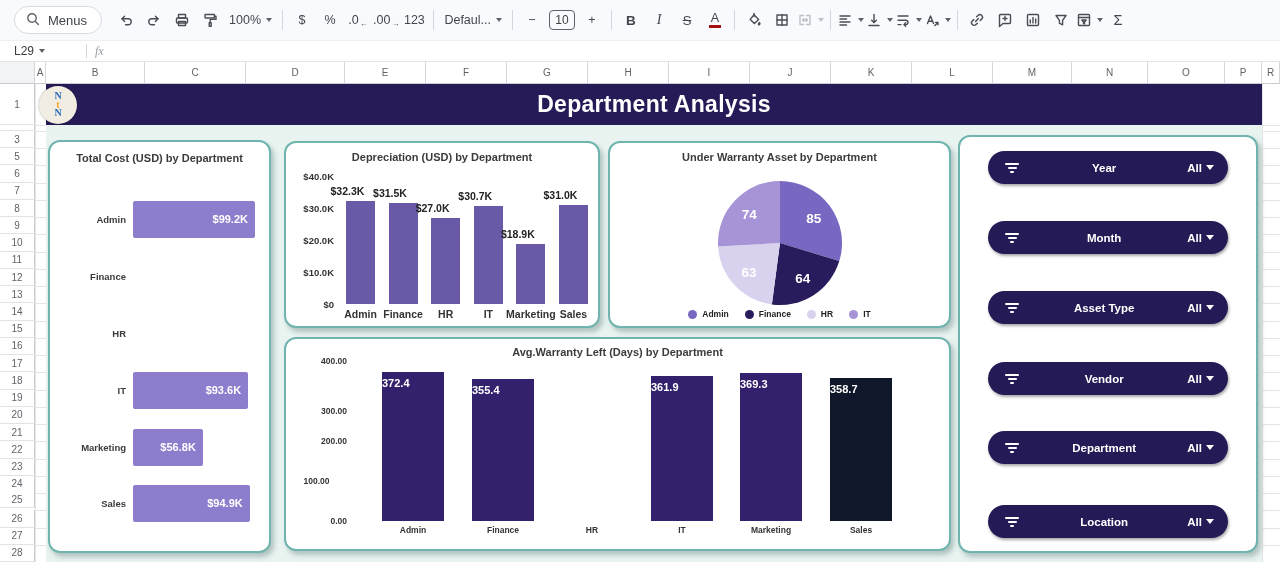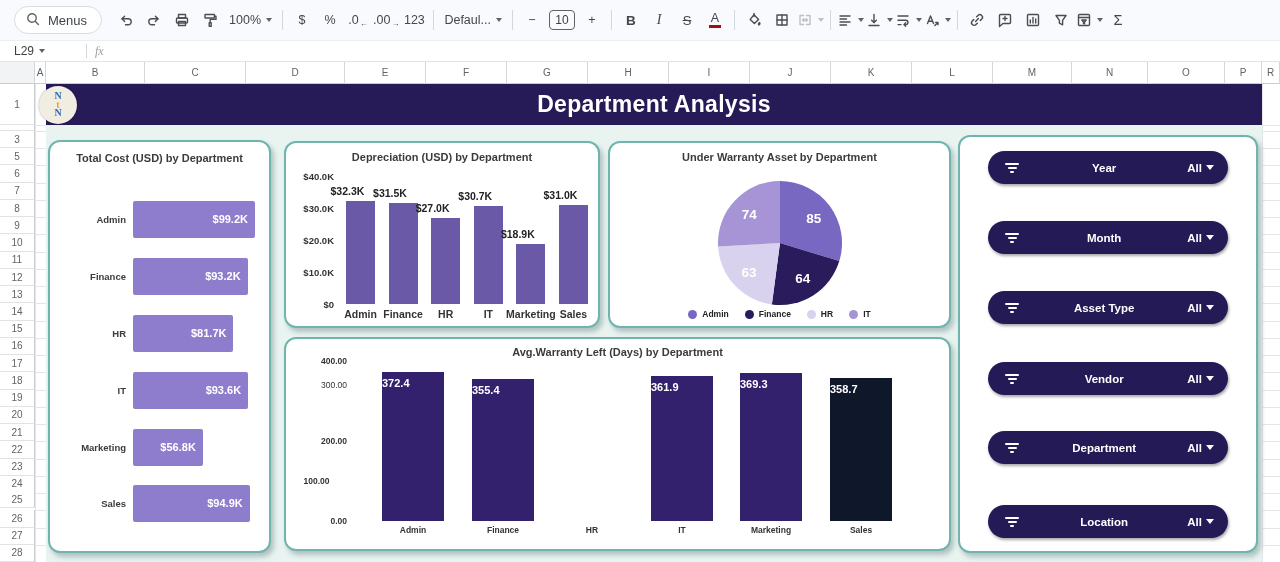--- a/index.html
+++ b/index.html
@@ -417,27 +417,21 @@
       <span class="n">N</span>
     </div>
 
     <div class="card" id="card-totalcost" style="left:48px;top:56px;width:223px;height:413px">
         <div class="chart-title" style="top: 10px;">Total Cost (USD) by Department</div>
         <div class="hbar-label" style="left: 0px; top: 58.5px; width: 76px;">Admin</div>
         <div class="hbar" style="left: 83px; top: 58.5px; width: 122px; height: 37px; background: rgb(141, 125, 204);">
           <div class="hbar-val">$99.2K</div>
         </div>
         <div class="hbar-label" style="left: 0px; top: 115.5px; width: 76px;">Finance</div>
-        <div class="hbar" style="left: 83px; top: 115.5px; width: 114.621px; height: 37px; background: rgb(141, 125, 204);">
-          <div class="hbar-val">$93.2K</div>
-        </div>
         <div class="hbar-label" style="left: 0px; top: 172.5px; width: 76px;">HR</div>
-        <div class="hbar" style="left: 83px; top: 172.5px; width: 100.478px; height: 37px; background: rgb(141, 125, 204);">
-          <div class="hbar-val">$81.7K</div>
-        </div>
         <div class="hbar-label" style="left: 0px; top: 229.5px; width: 76px;">IT</div>
         <div class="hbar" style="left: 83px; top: 229.5px; width: 115.113px; height: 37px; background: rgb(141, 125, 204);">
           <div class="hbar-val">$93.6K</div>
         </div>
         <div class="hbar-label" style="left: 0px; top: 286.5px; width: 76px;">Marketing</div>
         <div class="hbar" style="left: 83px; top: 286.5px; width: 69.8548px; height: 37px; background: rgb(141, 125, 204);">
           <div class="hbar-val">$56.8K</div>
         </div>
         <div class="hbar-label" style="left: 0px; top: 342.5px; width: 76px;">Sales</div>
         <div class="hbar" style="left: 83px; top: 342.5px; width: 116.712px; height: 37px; background: rgb(141, 125, 204);">
@@ -497,21 +491,21 @@
           </div>
           <div class="legend-item">
             <div class="legend-dot" style="background: rgb(166, 148, 214);"></div>
             <div class="legend-label">IT</div>
           </div>
         </div>
       </div>
     <div class="card" id="card-warranty" style="left:284px;top:253px;width:667px;height:214px">
         <div class="chart-title" style="top: 7px;">Avg.Warranty Left (Days) by Department</div>
         <div class="ytick" style="left: 0px; top: 17px; width: 61px; font-size: 8.5px; font-weight: 600;">400.00</div>
-        <div class="ytick" style="left: 0px; top: 41px; width: 61px; font-size: 8.5px; font-weight: 400;">300.00</div>
+        <div class="ytick" style="left: 0px; top: 67px; width: 61px; font-size: 8.5px; font-weight: 700;">300.00</div>
         <div class="ytick" style="left: 0px; top: 97px; width: 61px; font-size: 8.5px; font-weight: 600;">200.00</div>
         <div class="ytick" style="left: 0px; top: 137px; width: 61px; font-size: 8.5px; font-weight: 600; text-align: center;">100.00</div>
         <div class="ytick" style="left: 0px; top: 177px; width: 61px; font-size: 8.5px; font-weight: 600;">0.00</div>
         <div class="vbar" style="left: 96px; top: 33.04px; width: 62px; height: 148.96px; background: rgb(51, 33, 110);">
           <div class="vbar-val" style="left: 0px; top: 5px; width: 100%; color: rgb(255, 255, 255); font-size: 11px;">372.4</div>
         </div>
         <div class="xtick" style="left: 92px; top: 186px; width: 70px; font-size: 8.5px;">Admin</div>
         <div class="vbar" style="left: 186px; top: 39.84px; width: 62px; height: 142.16px; background: rgb(51, 33, 110);">
           <div class="vbar-val" style="left: 0px; top: 5px; width: 100%; color: rgb(255, 255, 255); font-size: 11px;">355.4</div>
         </div>

